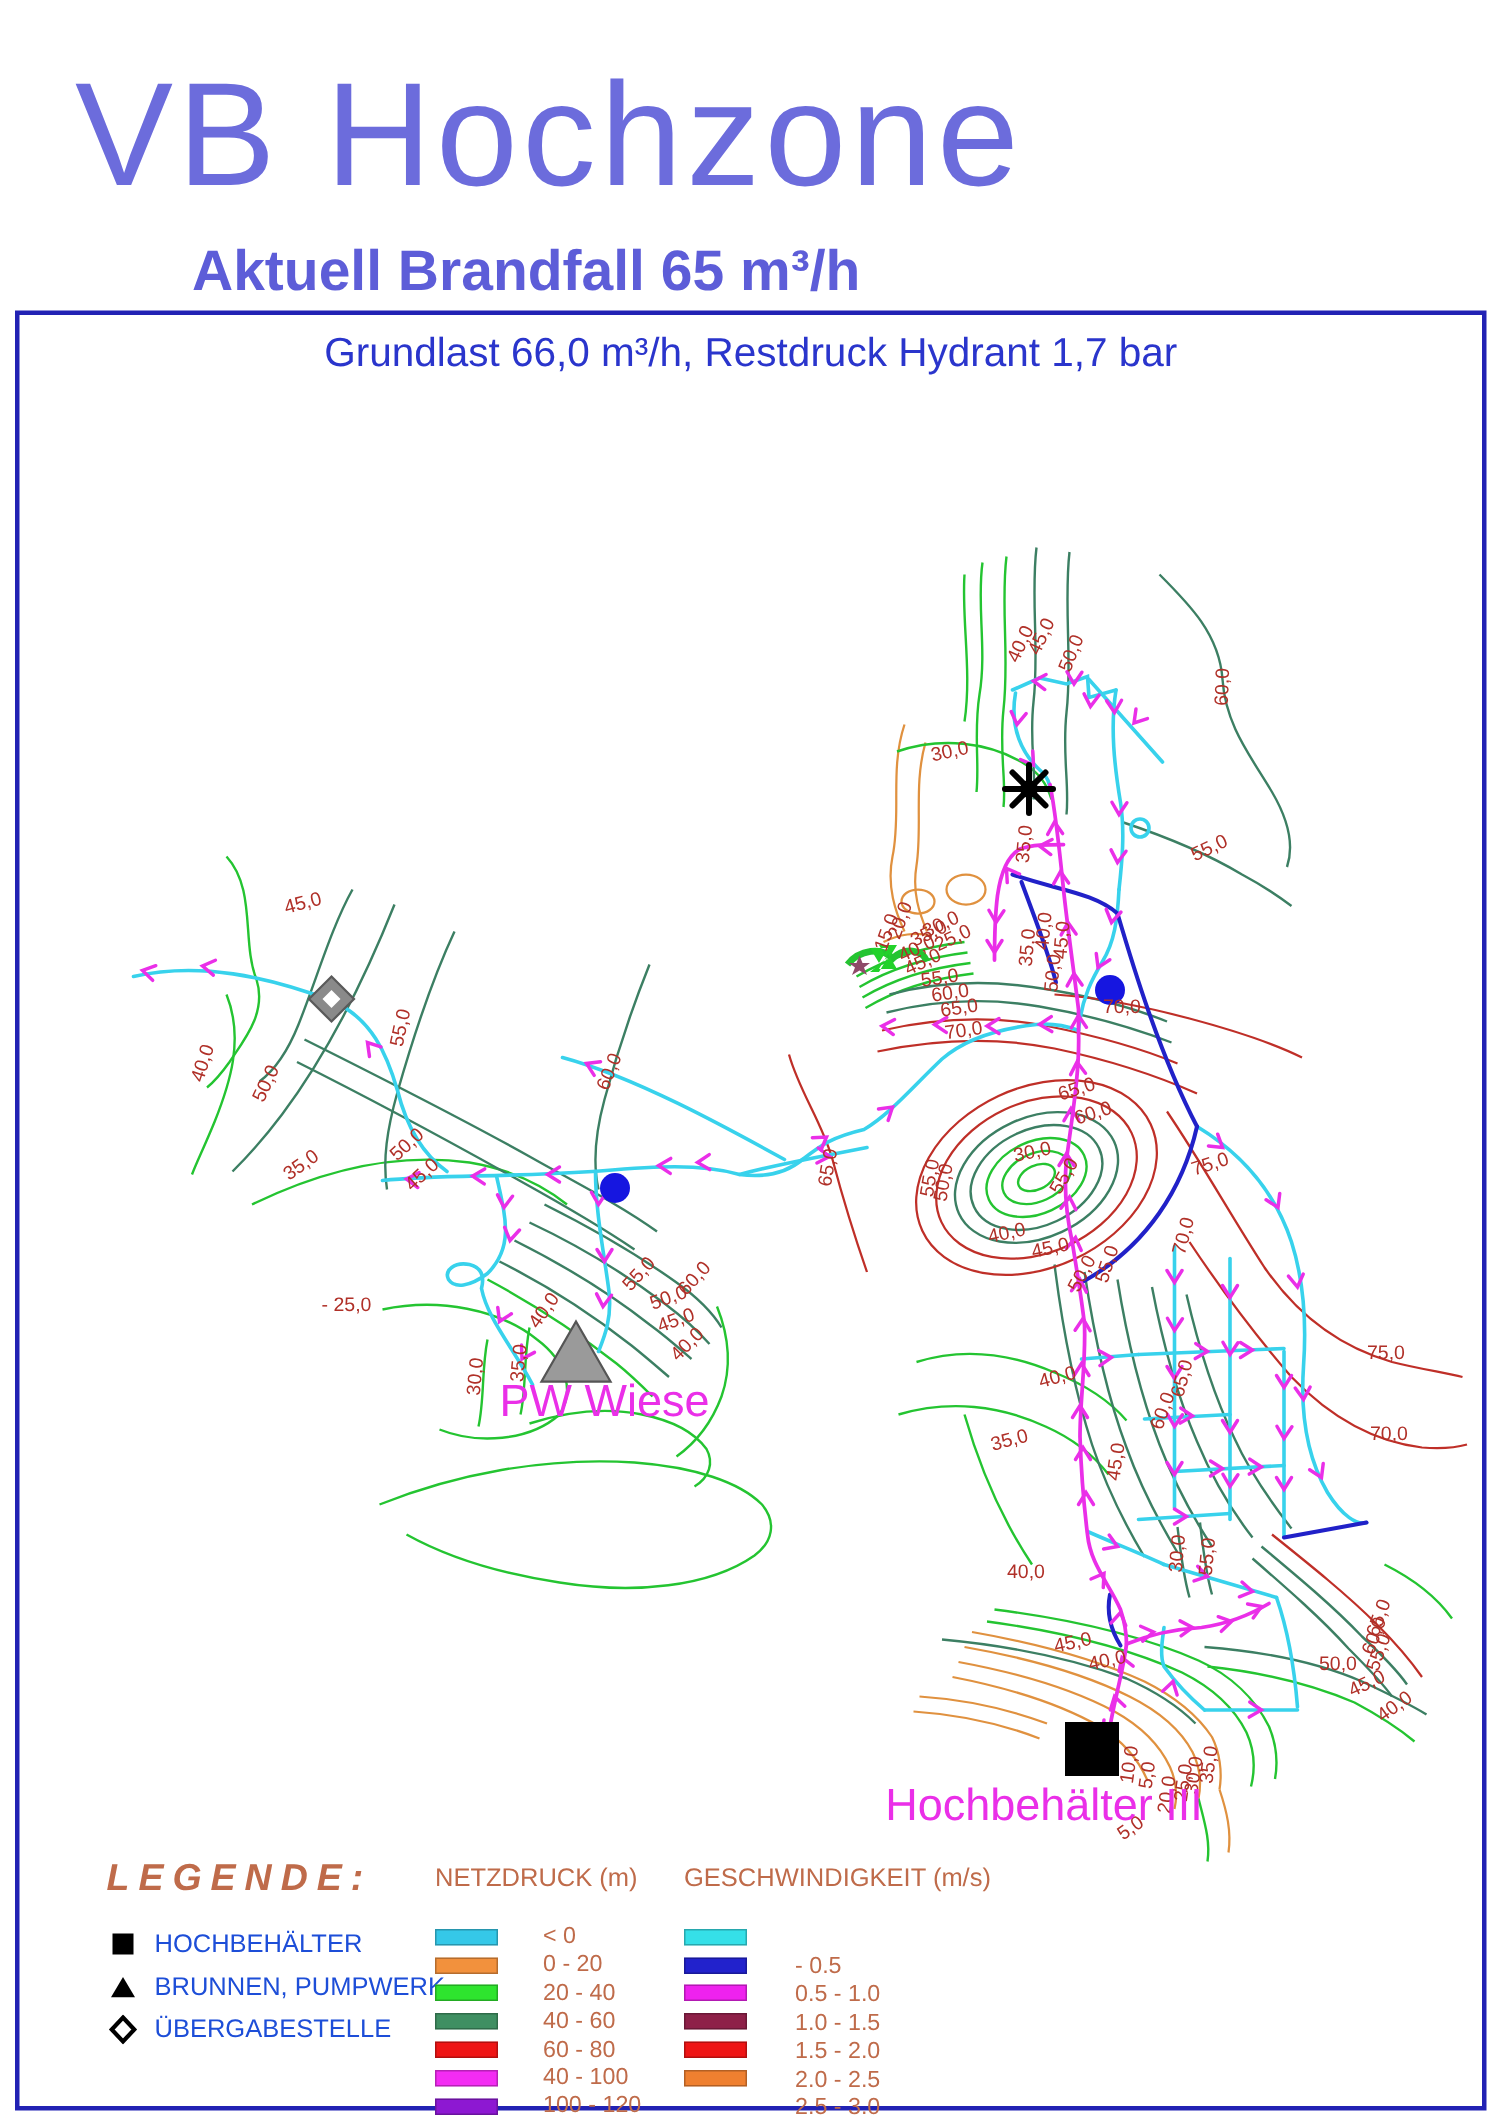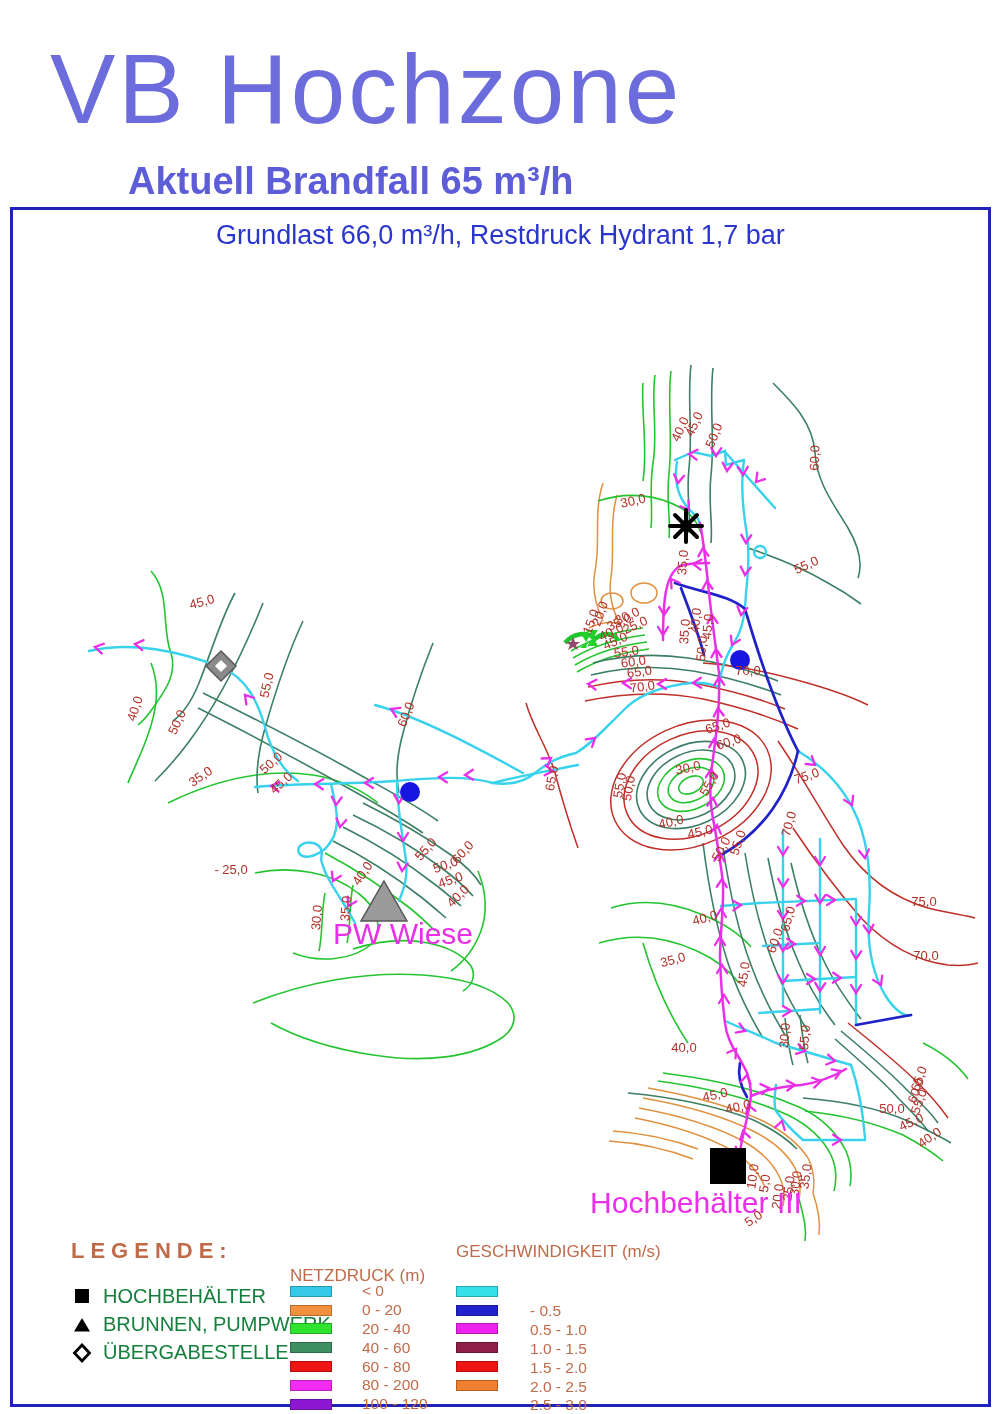--- a/index.html
+++ b/index.html
@@ -18,23 +18,23 @@
   .ct-orange{stroke:#e0913f;fill:none;stroke-width:1.5;}
   .ct-red{stroke:#bf2f28;fill:none;stroke-width:1.5;}
   .pp-cyan{stroke:#38d2ec;fill:none;stroke-width:2.4;stroke-linecap:round;}
   .pp-mag{stroke:#ea2fe8;fill:none;stroke-width:2.5;stroke-linecap:round;}
   .pp-navy{stroke:#2121c8;fill:none;stroke-width:2.7;stroke-linecap:round;}
   
   #legend-title{left:58px;top:1028px;font-size:25px;font-weight:700;letter-spacing:6px;color:#bf6b4a;}
   #legend-items{left:58px;top:1072px;width:260px;}
   .lg-row{display:flex;align-items:center;height:28.4px;}
   .lg-sym{width:22px;height:20px;flex:0 0 22px;margin-right:10px;}
-  .lg-lab{font-size:20px;color:#15803d;white-space:nowrap;}
+  .lg-lab{font-size:17px;color:#1d4ed8;white-space:nowrap;}
   .sc-title{font-size:17px;color:#bf6b4a;white-space:nowrap;}
-  #netzdruck-title{left:277px;top:1032px;margin-top:24px;}
+  #netzdruck-title{left:277px;top:1032px;}
   #gesch-title{left:443px;top:1032px;}
   #netzdruck-rows{left:277px;top:1072px;}
   #gesch-rows{left:443px;top:1072px;}
   .sc-row{display:flex;align-items:center;height:18.8px;}
   .sc-swatch{width:40px;height:9px;border:1px solid rgba(0,0,0,.25);margin-right:0;}
   .sc-lab{font-size:15.5px;color:#bf6b4a;white-space:nowrap;}
   #netzdruck-rows .sc-lab{margin-left:30px;}
   #gesch-rows .sc-lab{margin-left:32px;margin-top:40px;}
 </style>
 </head>
@@ -380,21 +380,21 @@
         <text x="797" y="1181" fill="#b03028" font-size="13" text-anchor="middle" font-family="Liberation Sans, sans-serif" transform="rotate(-82 797 1181)">30,0</text>
         <text x="807" y="1174" fill="#b03028" font-size="13" text-anchor="middle" font-family="Liberation Sans, sans-serif" transform="rotate(-82 807 1174)">35,0</text>
         <text x="753" y="1219" fill="#b03028" font-size="13" text-anchor="middle" font-family="Liberation Sans, sans-serif" transform="rotate(-35 753 1219)">5,0</text>
       </g>
     <g id="site-labels">
         <text x="400" y="941" fill="#ea2fe8" font-size="30" text-anchor="middle" font-family="Liberation Sans, sans-serif">PW Wiese</text>
         <text x="693" y="1210" fill="#ea2fe8" font-size="30" text-anchor="middle" font-family="Liberation Sans, sans-serif">Hochbehälter III</text>
       </g>
   </svg>
 
-  <div class="abs sc-title" id="legend-title" style="font-size:22px;font-weight:700;letter-spacing:6px;">LEGENDE:</div>
+  <div class="abs sc-title" id="legend-title" style="font-size:25px;font-weight:700;letter-spacing:6px;font-style:italic;">LEGENDE:</div>
   <div class="abs" id="legend-items">
       <div class="lg-row">
         <svg class="lg-sym" viewBox="0 0 20 20">
           <rect x="3" y="3" width="14" height="14" fill="#000"></rect>
         </svg>
         <span class="lg-lab">HOCHBEHÄLTER</span>
       </div>
       <div class="lg-row">
         <svg class="lg-sym" viewBox="0 0 20 20">
           <path d="M10,3 L18,16.5 L2,16.5 Z" fill="#000"></path>
@@ -426,21 +426,21 @@
       <div class="sc-row">
         <div class="sc-swatch" style="background: rgb(63, 143, 98);"></div>
         <span class="sc-lab">40 - 60</span>
       </div>
       <div class="sc-row">
         <div class="sc-swatch" style="background: rgb(238, 21, 21);"></div>
         <span class="sc-lab">60 - 80</span>
       </div>
       <div class="sc-row">
         <div class="sc-swatch" style="background: rgb(243, 44, 243);"></div>
-        <span class="sc-lab">80 - 200</span>
+        <span class="sc-lab">40 - 100</span>
       </div>
       <div class="sc-row">
         <div class="sc-swatch" style="background: rgb(141, 24, 210);"></div>
         <span class="sc-lab">100 - 120</span>
       </div>
       <div class="sc-row">
         <span class="sc-lab">&gt; 120</span>
       </div>
     </div>
 

